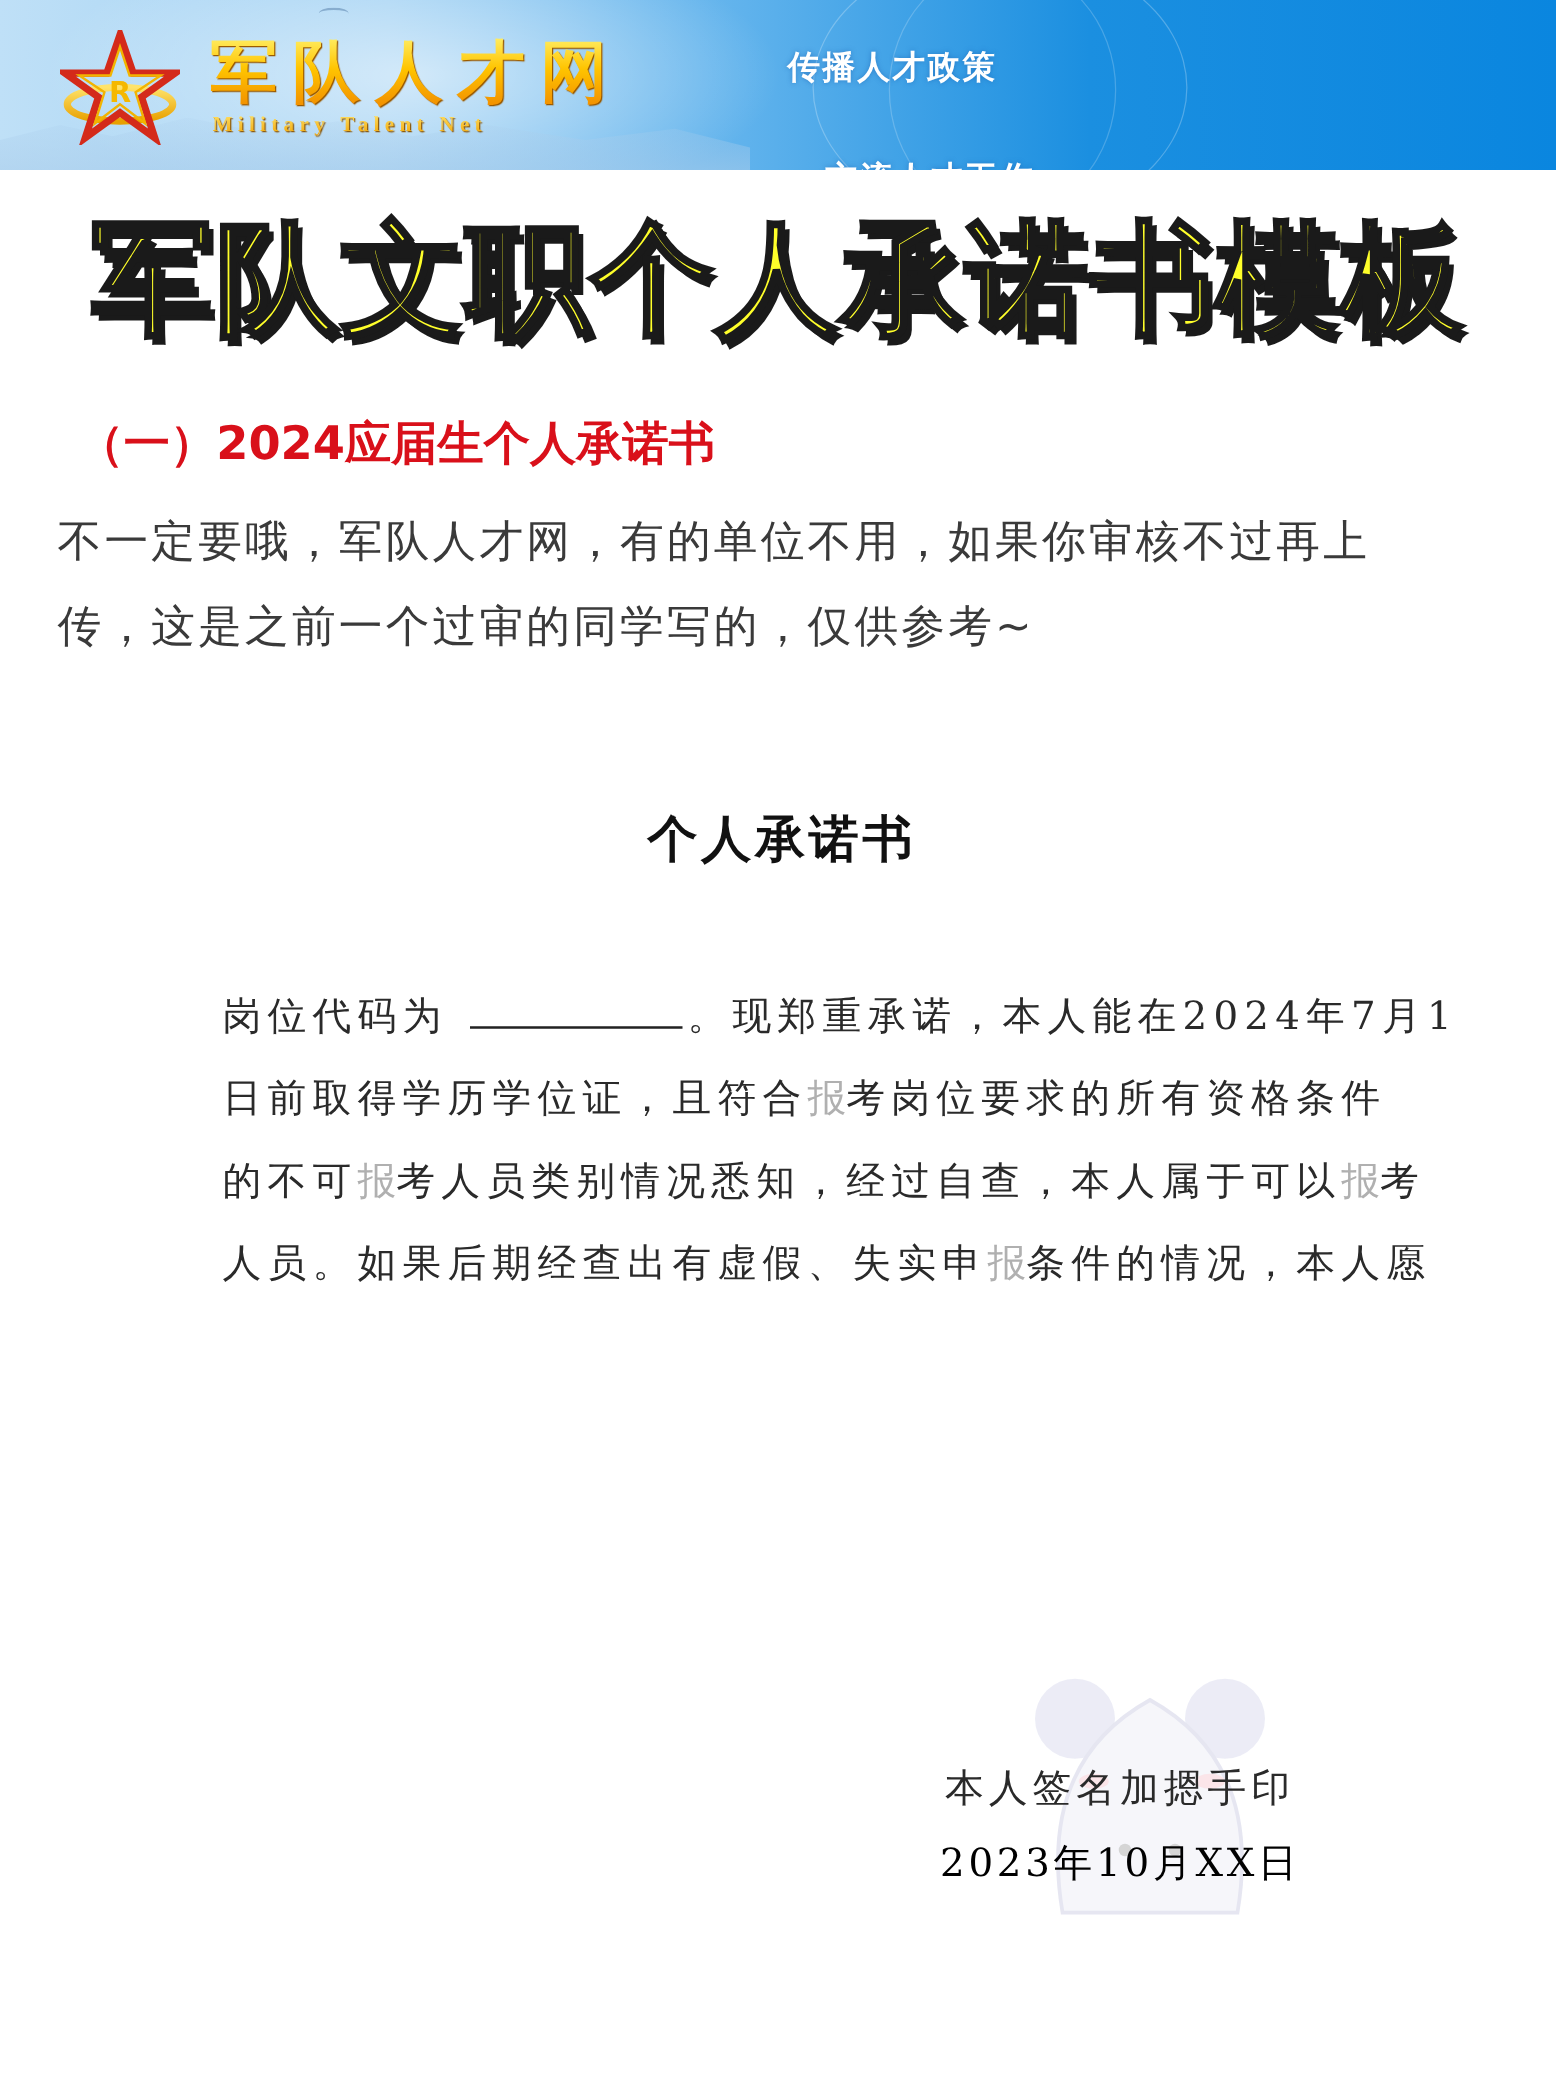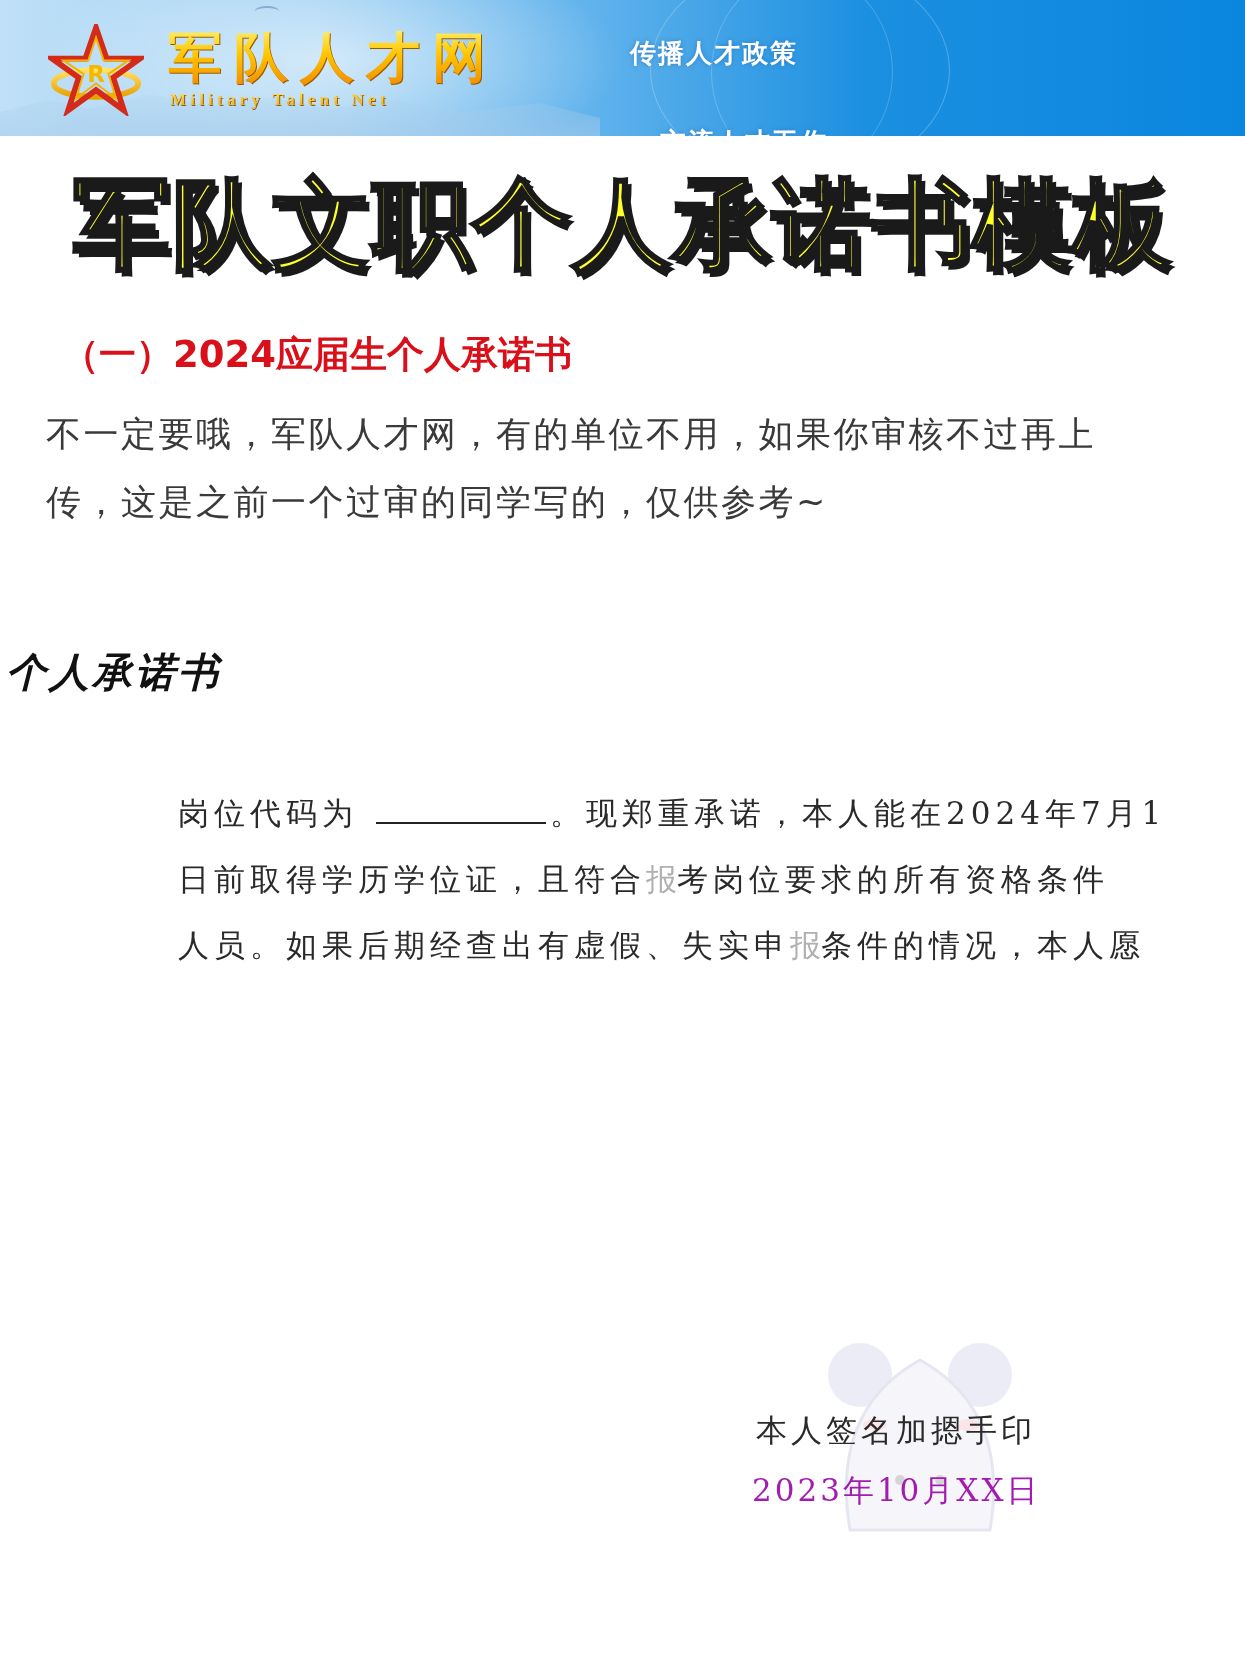--- a/index.html
+++ b/index.html
@@ -136,28 +136,28 @@
       line-height: 68px;
       letter-spacing: 2.5px;
       color: #3a3a3a;
     }
 
     
     .doc-title {
       position: absolute;
       left: 0; top: 646px;
       width: 1245px;
+      text-align: center;
       padding-left: 6px;
       font-family: "DejaVu Serif", "Liberation Serif", serif;
       font-weight: bold;
       font-size: 40px;
       line-height: 52px;
       letter-spacing: 3px;
       color: #111;
-      font-style: italic;
     }
 
     .doc-body {
       position: absolute;
       left: 178px; top: 780px;
       width: 900px;
       font-family: "DejaVu Serif", "Liberation Serif", serif;
       font-size: 31px;
       line-height: 66px;
       color: #2a2a2a;
@@ -194,21 +194,21 @@
       font-size: 31px;
       letter-spacing: 4px;
       color: #2a2a2a;
     }
     .sign-date {
       position: absolute;
       left: 752px; top: 1470px;
       font-family: "DejaVu Serif", "Liberation Serif", serif;
       font-size: 31px;
       letter-spacing: 3px;
-      color: #a21caf;
+      color: #000000;
     }
   </style>
 </head>
 <body>
 
 <header class="banner">
   <div class="mountains"></div>
   <div class="globe"></div>
   <div class="bird"></div>
 
@@ -243,20 +243,21 @@
 
 <h3 class="doc-title">个人承诺书</h3>
 
 <div class="doc-body">
 
   <span class="doc-line"><span>岗位代码为</span><span class="blank code"></span><span>。现郑重承诺，本人能在2024年7月1</span></span>
 
   <span class="doc-line"><span>日前取得学历学位证，且符合</span><span class="smudge">报</span><span>考岗位要求的所有资格条件</span></span>
 
 
+  <span class="doc-line"><span>的不可</span><span class="smudge">报</span><span>考人员类别情况悉知，经过自查，本人属于可以</span><span class="smudge">报</span><span>考</span></span>
 
   <span class="doc-line"><span>人员。如果后期经查出有虚假、失实申</span><span class="smudge">报</span><span>条件的情况，本人愿</span></span>
 
 </div>
 
 <svg class="watermark" viewBox="0 0 200 220">
   <circle cx="40" cy="45" r="32" fill="#c9cbe6"></circle>
   <circle cx="160" cy="45" r="32" fill="#c9cbe6"></circle>
   <path d="M30 200 Q10 80 100 30 Q190 80 170 200 Z" fill="#e6e7f3" stroke="#b8bad8" stroke-width="3"></path>
   <ellipse cx="55" cy="95" rx="12" ry="6" fill="#f4b6c2"></ellipse>

